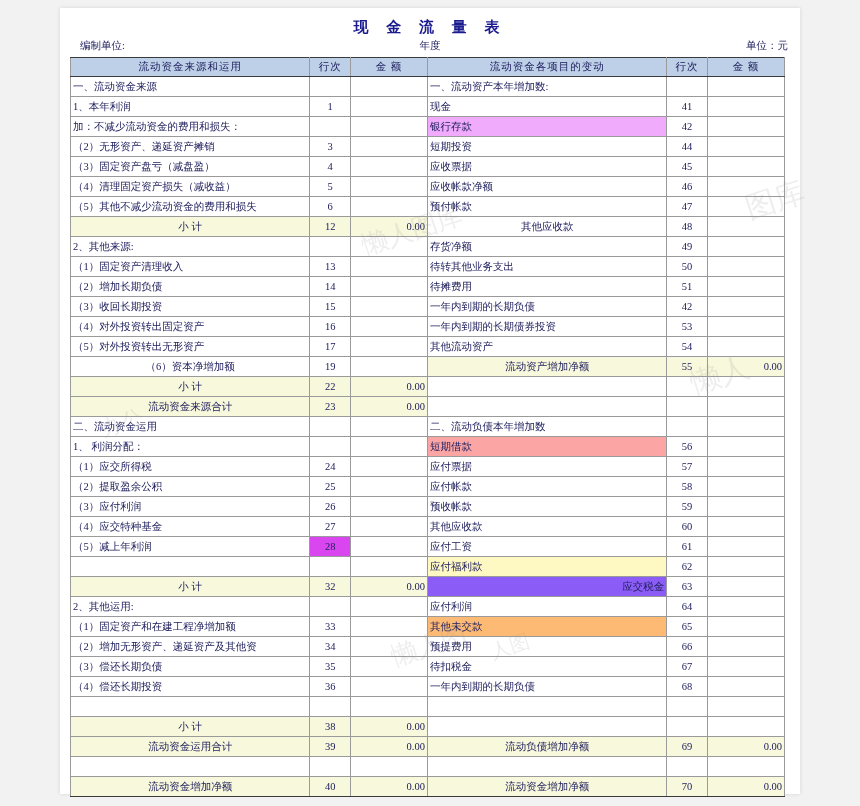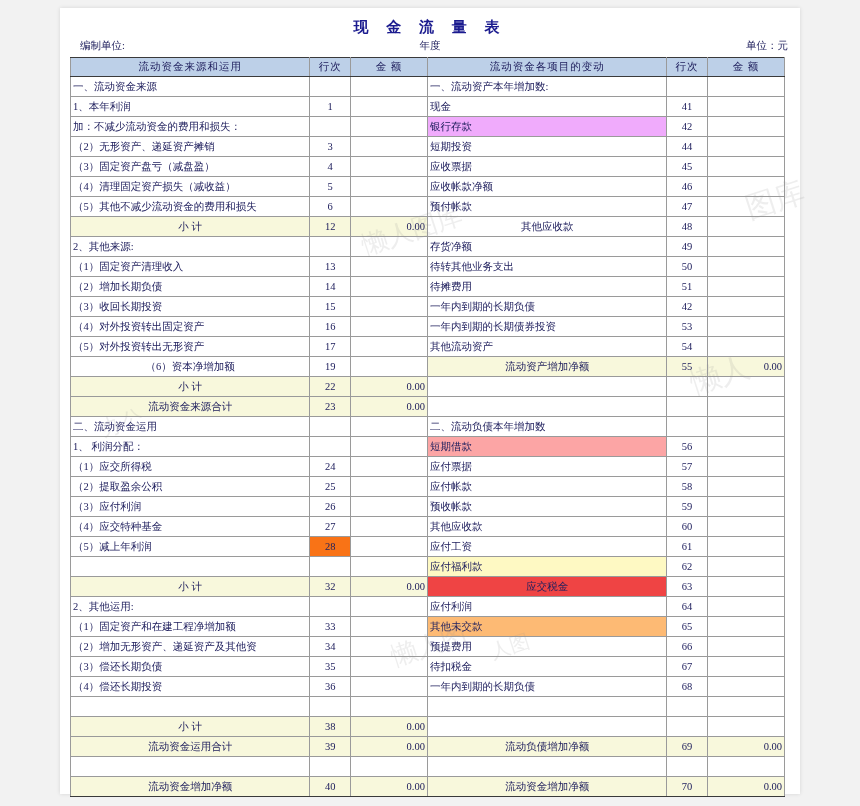--- a/index.html
+++ b/index.html
@@ -317,39 +317,39 @@
           <tr>
             <td class="item edgeL ind2" style="background: rgb(255, 255, 255);">（4）应交特种基金</td>
             <td class="line" style="background: rgb(255, 255, 255);">27</td>
             <td class="amt" style="background: rgb(255, 255, 255);"></td>
             <td class="item sep ind2" style="background: rgb(255, 255, 255);">其他应收款</td>
             <td class="line" style="background: rgb(255, 255, 255);">60</td>
             <td class="amt edgeR" style="background: rgb(255, 255, 255);"></td>
           </tr>
           <tr>
             <td class="item edgeL ind2" style="background: rgb(255, 255, 255);">（5）减上年利润</td>
-            <td class="line" style="background: #f97316;">28</td>
+            <td class="line" style="background: #d946ef;">28</td>
             <td class="amt" style="background: rgb(255, 255, 255);"></td>
             <td class="item sep ind2" style="background: rgb(255, 255, 255);">应付工资</td>
             <td class="line" style="background: rgb(255, 255, 255);">61</td>
             <td class="amt edgeR" style="background: rgb(255, 255, 255);"></td>
           </tr>
           <tr>
             <td class="item edgeL ind1" style="background: rgb(255, 255, 255);"></td>
             <td class="line" style="background: rgb(255, 255, 255);"></td>
             <td class="amt" style="background: rgb(255, 255, 255);"></td>
             <td class="item sep ind2" style="background: #fef9c3;">应付福利款</td>
             <td class="line" style="background: rgb(255, 255, 255);">62</td>
             <td class="amt edgeR" style="background: rgb(255, 255, 255);"></td>
           </tr>
           <tr class="sum">
             <td class="item edgeL ctr">小      计</td>
             <td class="line">32</td>
             <td class="amt">0.00</td>
-            <td class="item sep ind2" style="background: #ef4444;">应交税金</td>
+            <td class="item sep ind2" style="background: #8b5cf6; text-align: right;">应交税金</td>
             <td class="line" style="background: rgb(255, 255, 255);">63</td>
             <td class="amt edgeR" style="background: rgb(255, 255, 255);"></td>
           </tr>
           <tr>
             <td class="item edgeL ind1" style="background: rgb(255, 255, 255);">2、其他运用:</td>
             <td class="line" style="background: rgb(255, 255, 255);"></td>
             <td class="amt" style="background: rgb(255, 255, 255);"></td>
             <td class="item sep ind2" style="background: rgb(255, 255, 255);">应付利润</td>
             <td class="line" style="background: rgb(255, 255, 255);">64</td>
             <td class="amt edgeR" style="background: rgb(255, 255, 255);"></td>

